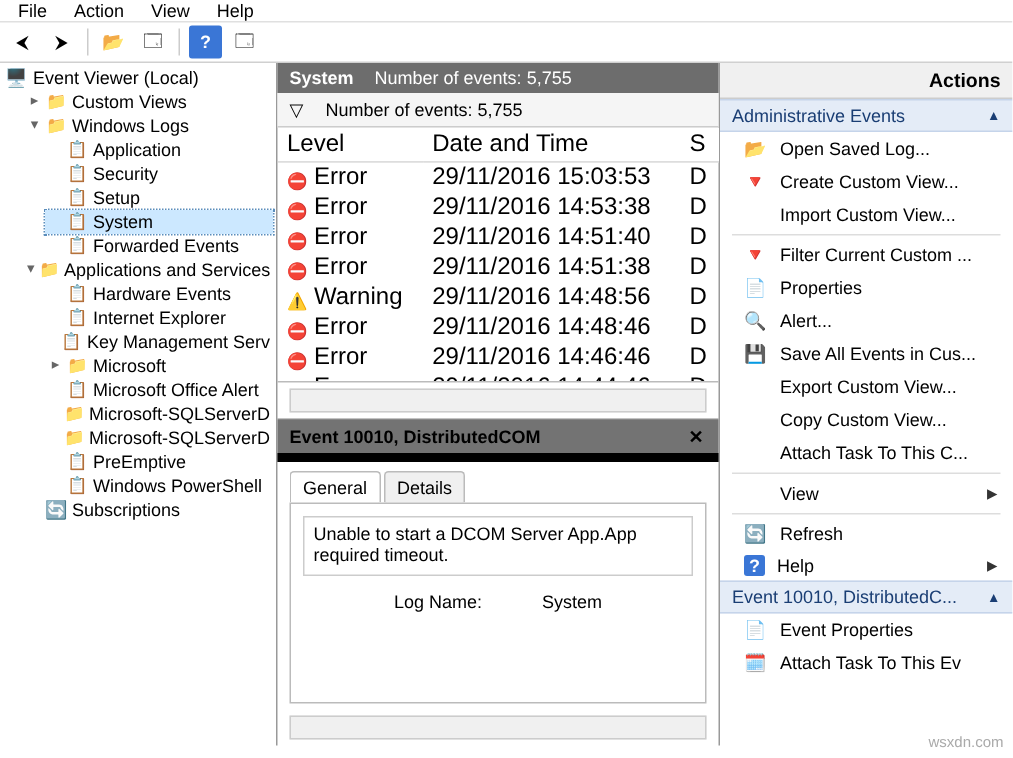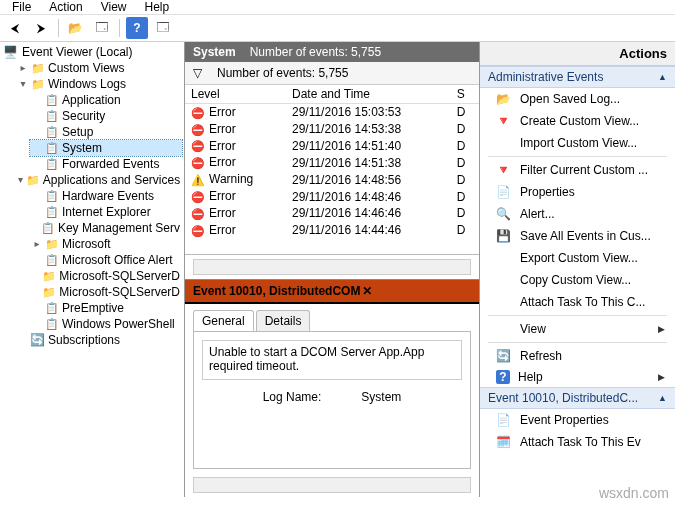--- a/index.html
+++ b/index.html
@@ -19,46 +19,46 @@
 .tree .row.sel { background:#cce8ff; outline:1px dotted #5b8dbb; }
 .twist { width:10px; font-size:10px; color:#666; display:inline-block; text-align:center; }
 .icn { width:14px; height:14px; display:inline-flex; align-items:center; justify-content:center; }
 .icn.folder::before{ content:"📁"; font-size:11px; }
 .icn.logp::before{ content:"📋"; font-size:11px; }
 .center-pane { flex:1; display:flex; flex-direction:column; border-right:1px solid #999; min-width:0; }
 .header-bar { background:#6d6d6d; color:#fff; padding:3px 8px; font-size:12px; display:flex; gap:14px; }
 .filter-bar { background:#f5f5f5; border-bottom:1px solid #ccc; padding:4px 8px; display:flex; gap:10px; align-items:center; }
 .funnel{ width:14px;height:14px; }
 .event-list { flex:0 0 170px; overflow:auto; border-bottom:1px solid #bbb; position:relative; }
-.event-list table { width: 100%; border-collapse: collapse; font-size:12px; }
+.event-list table { width: 100%; border-collapse: collapse; font-size:16px; }
 .event-list th { text-align:left; font-weight:normal; background:#fff; border-bottom:1px solid #ddd; padding:2px 6px; position:sticky; top:0; }
 .event-list td { padding:1px 6px; white-space:nowrap; }
 .evt-icon { width:14px;height:14px; display:inline-block; vertical-align:middle; margin-right:4px; }
 .evt-icon.err::before{ content:"⛔"; font-size:11px; }
 .evt-icon.warn::before{ content:"⚠️"; font-size:11px; }
 .detail-pane { flex:1; border-top:1px solid #888; display:flex; flex-direction:column; min-height:0; }
-.detail-title { display:flex; align-items:center; padding:4px 8px; border-bottom:2px solid #000000; font-weight:bold; background:#c2410c;}
+.detail-title { display:flex; justify-content:space-between; align-items:center; padding:4px 8px; border-bottom:6px solid #000000; font-weight:bold; background:#737373;}
 .closex { width:14px; height:14px; font-size:12px; font-weight:bold; text-align:center; cursor:default; }
 .tabs { display:flex; gap:0; padding: 6px 8px 0 8px; }
 .tab { padding:3px 8px; border:1px solid #bbb; border-bottom:none; background:#f0f0f0; font-size:12px; border-radius:3px 3px 0 0; margin-right:2px;}
 .tab.active { background:#fff; }
 .detail-body { border:1px solid #bbb; margin:0 8px 4px 8px; padding:8px; flex:1; overflow:hidden; }
 .msg-box { border:1px solid #ccc; background:#fff; padding:4px 6px; font-size:12px; height:40px; overflow:hidden; }
 .logname-row{ margin-top:10px; font-size:12px; display:flex; gap:40px;justify-content:center;}
 .hscroll { height:16px; background:#f0f0f0; border:1px solid #ccc; margin:4px 8px; position:relative; }
 .actions-pane { width: 195px; display:flex; flex-direction:column;text-align:right; }
 .actions-title { background:#f0f0f0; border-bottom:1px solid #ccc; padding:4px 8px; font-weight:bold; font-size:13px; }
 .section-hdr { background:#e4ecf7; border-top:1px solid #c5d4ea; border-bottom:1px solid #c5d4ea; padding:3px 8px; color:#1a3e74; font-size:12px; display:flex; justify-content:space-between; align-items:center;}
 .section-hdr .tri{ font-size:9px; }
 .action-list { list-style:none; }
 .action-list li { display:flex; align-items:center; gap:8px; padding:3px 10px 3px 16px; font-size:12px; white-space:nowrap; overflow:hidden; text-overflow:ellipsis;}
 .action-list li .aicn{ width:16px; height:16px; display:flex; align-items:center; justify-content:center; font-size:12px; }
 .sep-line{ height:1px; background:#ddd; margin:2px 8px;}
 .arrow-r{ margin-left:auto; font-size:9px; color:#333; }
-.watermark{ position:fixed; right:6px; bottom:4px; font-size:14px; color:#aaa;}
+.watermark{ position:fixed; right:6px; bottom:4px; font-size:10px; color:#aaa;}
 </style>
 </head>
 <body>
 
 <div class="menubar">
   <span>File</span>
   <span>Action</span>
   <span>View</span>
   <span>Help</span>
 </div>

